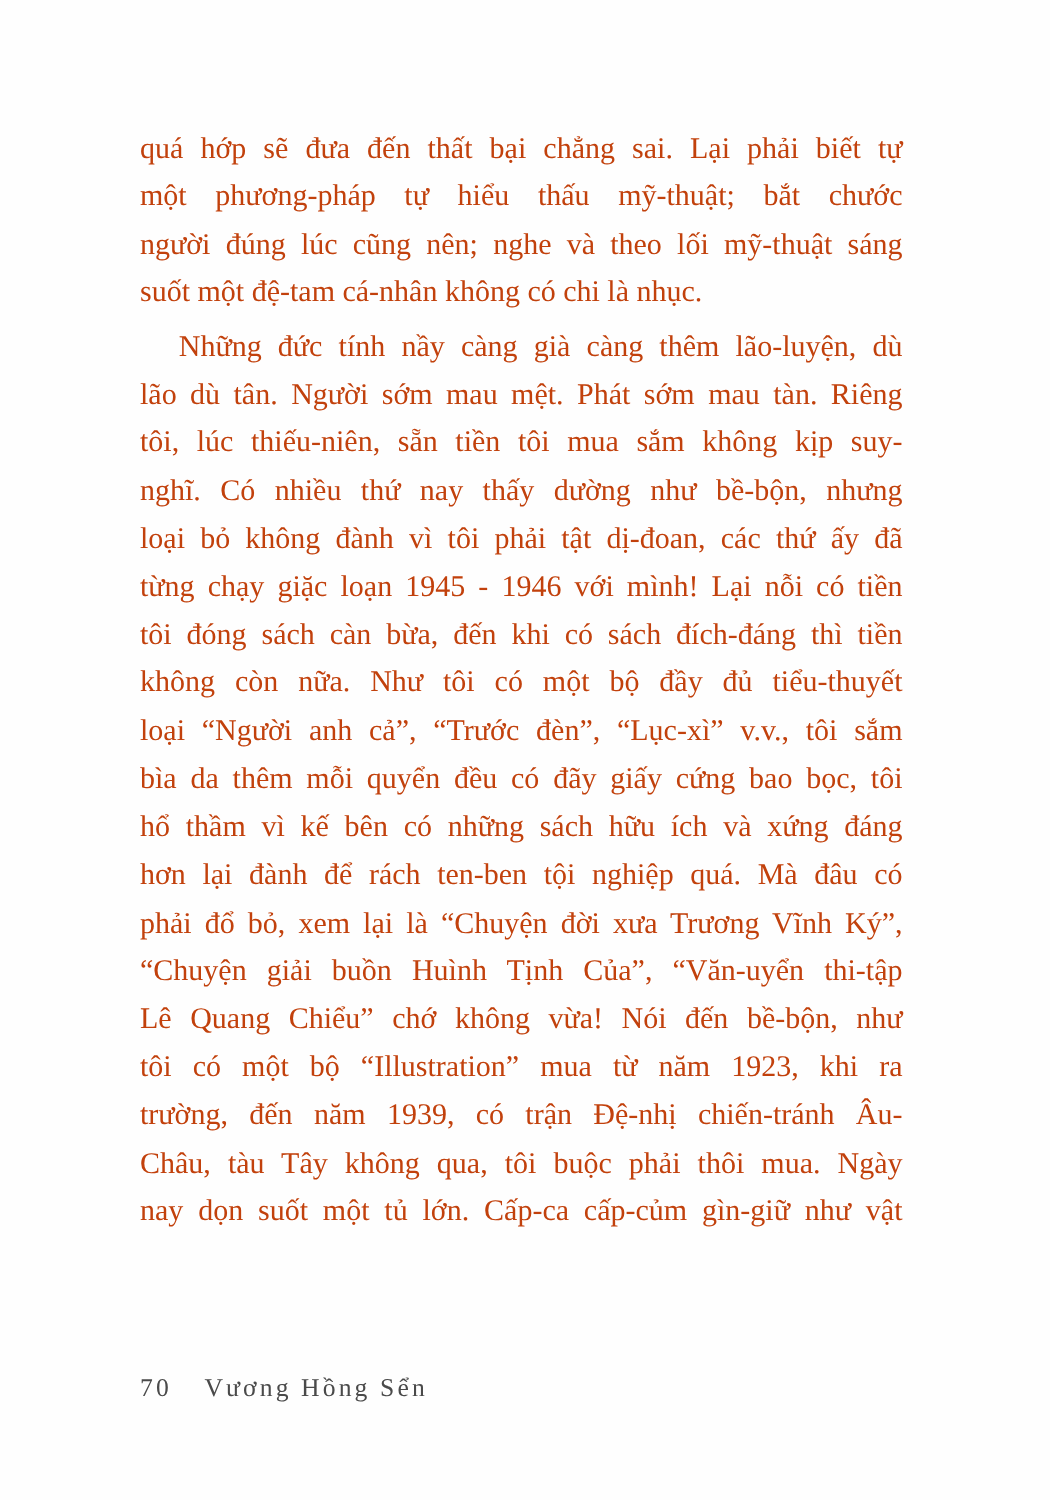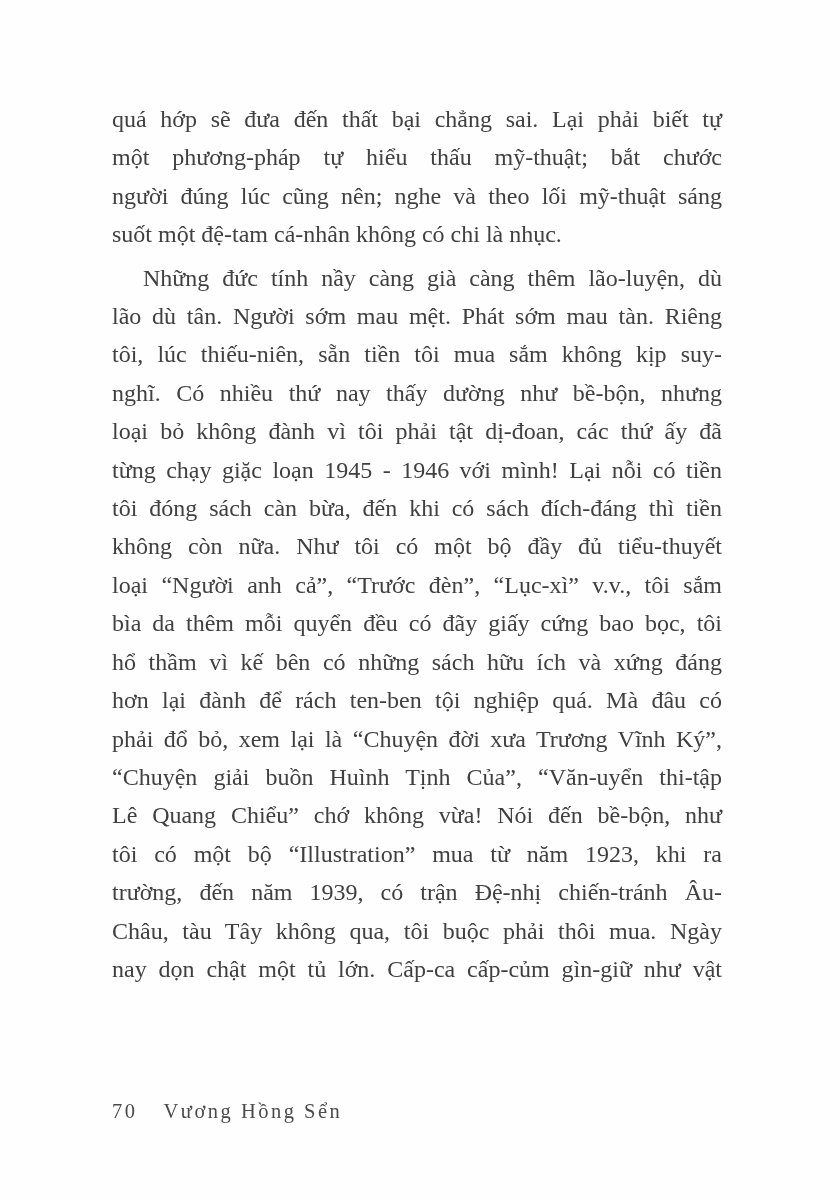--- a/index.html
+++ b/index.html
@@ -13,21 +13,21 @@
     height: 1200px;
     background: #fefefe;
     font-family: "Liberation Serif", serif;
     overflow: hidden;
   }
   .text-block {
     position: absolute;
     left: 112px;
     top: 100px;
     width: 610px;
-    color: #404040;
+    color: #c2410c;
     font-size: 24px;
     line-height: 38.4px;
   }
   .paragraph {
     margin: 0;
   }
   .paragraph + .paragraph {
     margin-top: 5px;
   }
   .line {
@@ -81,21 +81,21 @@
       <div class="line">loại “Người anh cả”, “Trước đèn”, “Lục-xì” v.v., tôi sắm</div>
       <div class="line">bìa da thêm mỗi quyển đều có đãy giấy cứng bao bọc, tôi</div>
       <div class="line">hổ thầm vì kế bên có những sách hữu ích và xứng đáng</div>
       <div class="line">hơn lại đành để rách ten-ben tội nghiệp quá. Mà đâu có</div>
       <div class="line">phải đổ bỏ, xem lại là “Chuyện đời xưa Trương Vĩnh Ký”,</div>
       <div class="line">“Chuyện giải buồn Huình Tịnh Của”, “Văn-uyển thi-tập</div>
       <div class="line">Lê Quang Chiểu” chớ không vừa! Nói đến bề-bộn, như</div>
       <div class="line">tôi có một bộ “Illustration” mua từ năm 1923, khi ra</div>
       <div class="line">trường, đến năm 1939, có trận Đệ-nhị chiến-tránh Âu-</div>
       <div class="line">Châu, tàu Tây không qua, tôi buộc phải thôi mua. Ngày</div>
-      <div class="line">nay dọn chật một tủ lớn. Cấp-ca cấp-củm gìn-giữ như vật</div>
+      <div class="line">nay dọn suốt một tủ lớn. Cấp-ca cấp-củm gìn-giữ như vật</div>
     </div>
 
   </div>
 
   <div class="footer">
     <span class="page-number">70</span>
     <span class="footer-author">Vương Hồng Sển</span>
   </div>
 
 </div>

